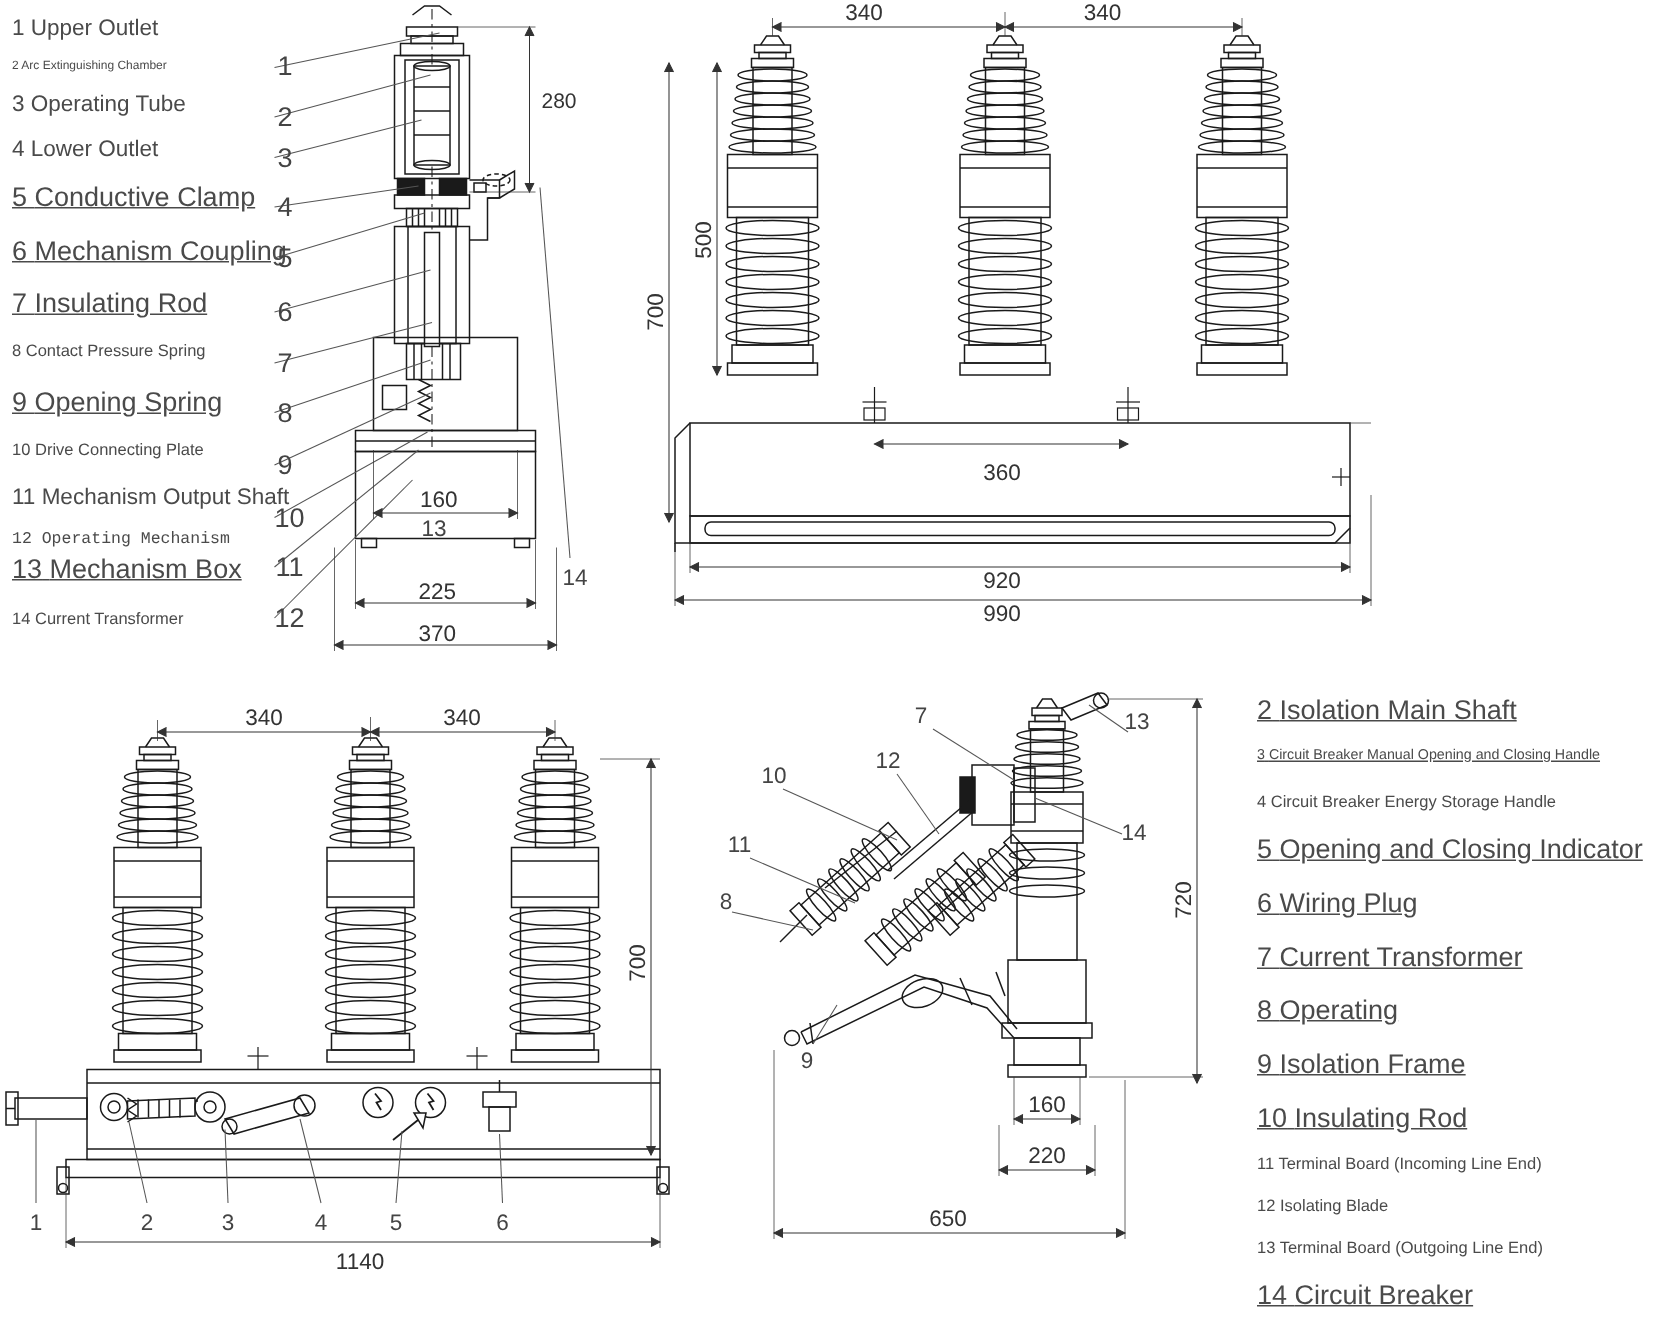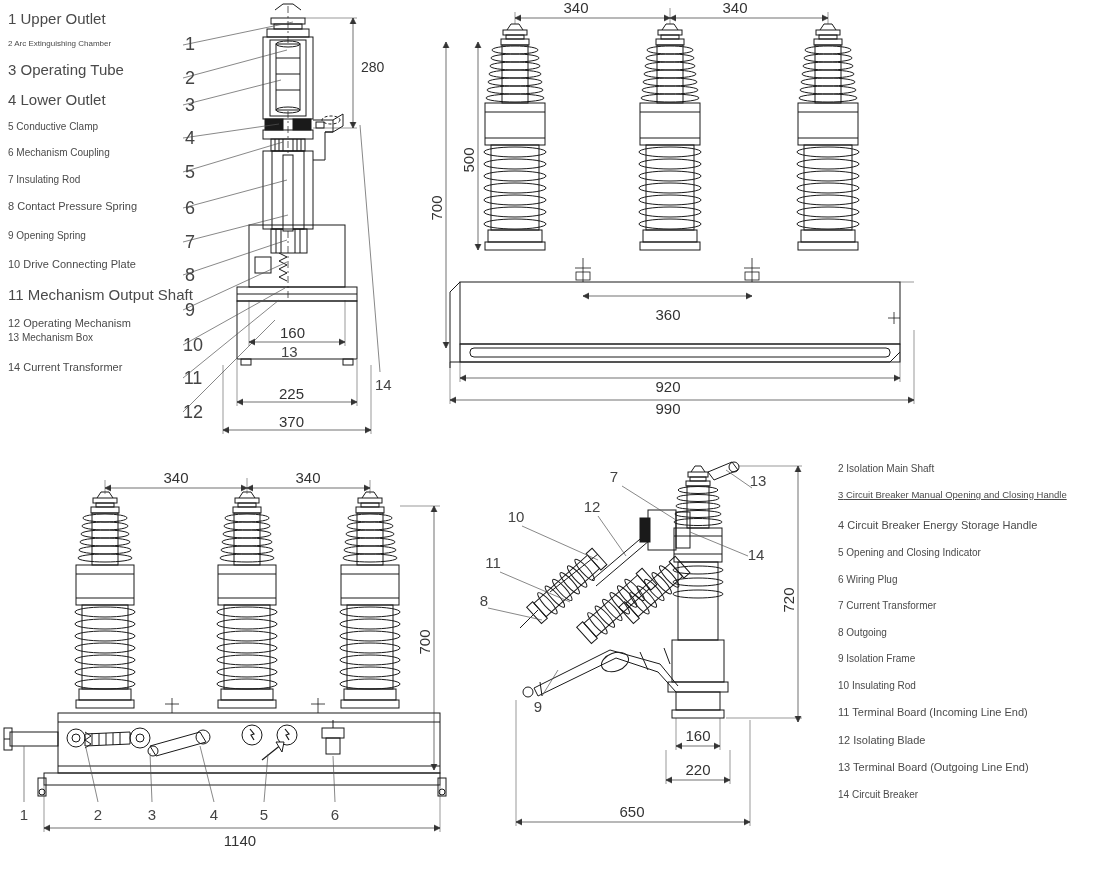--- a/index.html
+++ b/index.html
@@ -19,21 +19,21 @@
 
   
   .legend { position: absolute; }
   .legend-item {
     color: #4a4a4a;
     line-height: 1.15;
     margin-bottom: 2px;
     white-space: nowrap;
   }
   .lg-s1 { font-size: 15px; }
-  .lg-s2 { font-size: 10px; }
+  .lg-s2 { font-size: 18px; text-decoration: underline; }
   .lg-s3 { font-size: 11px; }
   .lg-s4 { font-size: 8px; }
   .lg-s5 { font-size: 9.5px; }
 
   
   svg { display: block; overflow: visible; }
   .dim-txt {
     font-family: "Liberation Sans", sans-serif;
     fill: #333;
   }
@@ -50,33 +50,33 @@
   <div class="legend-item lg-s4" style="margin-bottom:13px;"><span>2</span> <span>Arc Extinguishing Chamber</span></div>
   <div class="legend-item lg-s1" style="margin-bottom:12px;"><span>3</span> <span>Operating Tube</span></div>
   <div class="legend-item lg-s1" style="margin-bottom:13px;"><span>4</span> <span>Lower Outlet</span></div>
   <div class="legend-item lg-s2" style="margin-bottom:15px;"><span>5</span> <span>Conductive Clamp</span></div>
   <div class="legend-item lg-s2" style="margin-bottom:15px;"><span>6</span> <span>Mechanism Coupling</span></div>
   <div class="legend-item lg-s2" style="margin-bottom:15px;"><span>7</span> <span>Insulating Rod</span></div>
   <div class="legend-item lg-s3" style="margin-bottom:17px;"><span>8</span> <span>Contact Pressure Spring</span></div>
   <div class="legend-item lg-s2" style="margin-bottom:16px;"><span>9</span> <span>Opening Spring</span></div>
   <div class="legend-item lg-s3" style="margin-bottom:16px;"><span>10</span> <span>Drive Connecting Plate</span></div>
   <div class="legend-item lg-s1" style="margin-bottom:14px;"><span>11</span> <span>Mechanism Output Shaft</span></div>
-  <div class="legend-item lg-s3" style=""><span>12</span> <span>Operating Mechanism</span></div>
+  <div class="legend-item lg-s3" style="font-family:Liberation Mono, monospace;"><span>12</span> <span>Operating Mechanism</span></div>
   <div class="legend-item lg-s2" style="margin-bottom:17px;"><span>13</span> <span>Mechanism Box</span></div>
   <div class="legend-item lg-s3"><span>14</span> <span>Current Transformer</span></div>
 </div>
 
 <div class="legend" style="left:838px; top:463px; width:280px;">
   <div class="legend-item lg-s2" style="margin-bottom:15px;"><span>2</span> <span>Isolation Main Shaft</span></div>
   <div class="legend-item lg-s5" style="margin-bottom:19px;text-decoration:underline;"><span>3</span> <span>Circuit Breaker Manual Opening and Closing Handle</span></div>
   <div class="legend-item lg-s3" style="margin-bottom:15px;"><span>4</span> <span>Circuit Breaker Energy Storage Handle</span></div>
   <div class="legend-item lg-s2" style="margin-bottom:15px;"><span>5</span> <span>Opening and Closing Indicator</span></div>
   <div class="legend-item lg-s2" style="margin-bottom:15px;"><span>6</span> <span>Wiring Plug</span></div>
   <div class="legend-item lg-s2" style="margin-bottom:15px;"><span>7</span> <span>Current Transformer</span></div>
-  <div class="legend-item lg-s2" style="margin-bottom:15px;"><span>8</span> <span>Outgoing</span></div>
+  <div class="legend-item lg-s2" style="margin-bottom:15px;"><span>8</span> <span>Operating</span></div>
   <div class="legend-item lg-s2" style="margin-bottom:15px;"><span>9</span> <span>Isolation Frame</span></div>
   <div class="legend-item lg-s2" style="margin-bottom:15px;"><span>10</span> <span>Insulating Rod</span></div>
   <div class="legend-item lg-s3" style="margin-bottom:15px;"><span>11</span> <span>Terminal Board (Incoming Line End)</span></div>
   <div class="legend-item lg-s3" style="margin-bottom:15px;"><span>12</span> <span>Isolating Blade</span></div>
   <div class="legend-item lg-s3" style="margin-bottom:15px;"><span>13</span> <span>Terminal Board (Outgoing Line End)</span></div>
   <div class="legend-item lg-s2"><span>14</span> <span>Circuit Breaker</span></div>
 </div>
 
 <div class="panel" style="left:175px; top:0px; width:245px; height:460px;">
 <svg width="245" height="460" viewBox="0 0 245 460">

